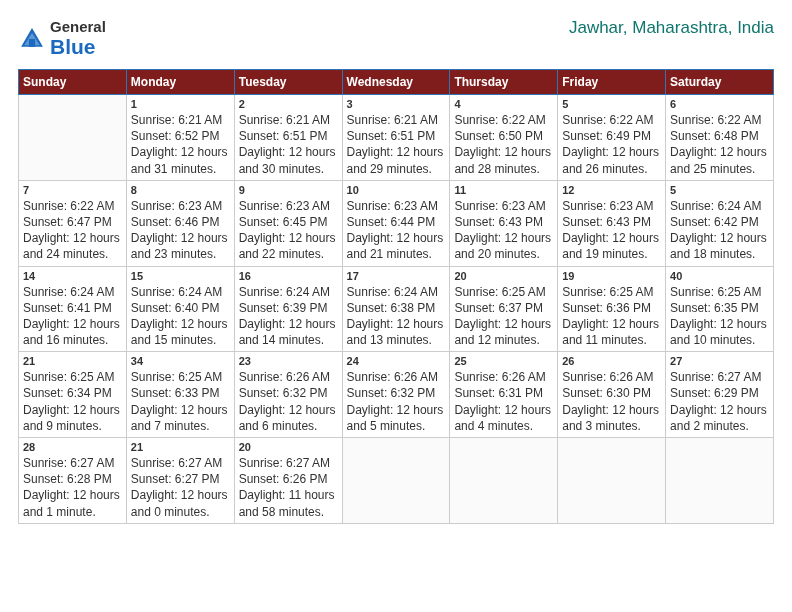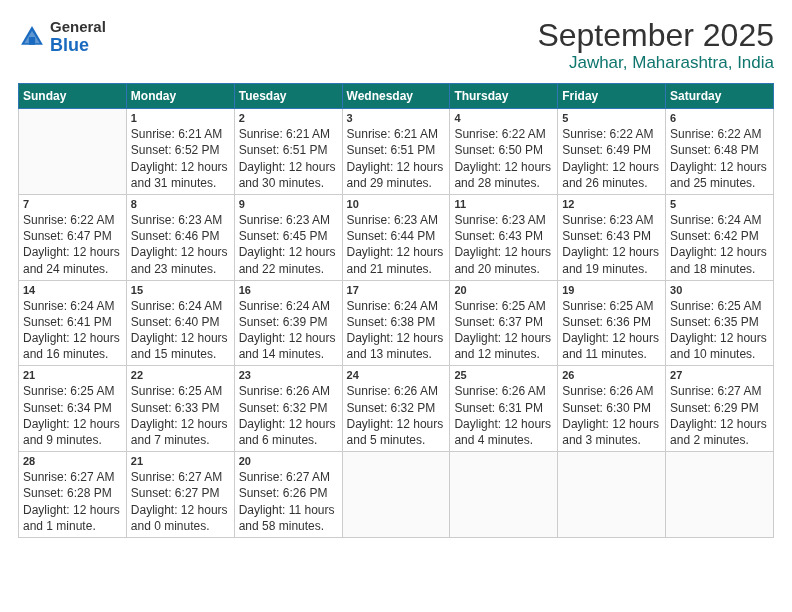--- a/index.html
+++ b/index.html
@@ -46,21 +46,21 @@
       color: #0f766e;
     }
     .calendar {
       flex: 1;
       border: 1px solid #ccc;
       border-collapse: collapse;
       width: 100%;
       table-layout: fixed;
     }
     .calendar th {
-      background: #0f766e;
+      background: #7f1d1d;
       color: #fff;
       font-size: 12px;
       font-weight: bold;
       padding: 5px 4px;
       text-align: left;
       border: 1px solid #2e75b6;
     }
     .calendar td {
       border: 1px solid #ccc;
       vertical-align: top;
@@ -91,25 +91,24 @@
 <div class="page">
   <div class="header">
     <div class="logo">
       <svg class="logo-icon" viewBox="0 0 36 36">
         <polygon points="18,4 32,28 4,28" fill="#1a6bbf"></polygon>
         <polygon points="18,10 28,26 8,26" fill="#fff" opacity="0.3"></polygon>
         <rect x="14" y="18" width="8" height="10" fill="#1a6bbf"></rect>
       </svg>
       <div>
         <div style="font-size:15px; font-weight:bold; color:#333;">General</div>
-        <div style="font-size:18px; font-weight:bold; color:#1a6bbf;">Blue</div>
+        <div style="font-size:21px; font-weight:bold; color:#1a6bbf;">Blue</div>
       </div>
     </div>
     <div class="title-block">
-      <div class="month-title">September 2025</div>
       <div class="location">Jawhar, Maharashtra, India</div>
     </div>
   </div>
 
   <table class="calendar">
     <thead>
       <tr>
       <th>Sunday</th>
           <th>Monday</th>
           <th>Tuesday</th>
@@ -253,37 +252,37 @@
 and 12 minutes.</div>
           </td>
           <td>
             <span class="day-number">19</span>
             <div class="cell-info" style="white-space: pre-line;">Sunrise: 6:25 AM
 Sunset: 6:36 PM
 Daylight: 12 hours
 and 11 minutes.</div>
           </td>
           <td>
-            <span class="day-number">30</span>
+            <span class="day-number">40</span>
             <div class="cell-info" style="white-space: pre-line;">Sunrise: 6:25 AM
 Sunset: 6:35 PM
 Daylight: 12 hours
 and 10 minutes.</div>
           </td>
         </tr>
         <tr>
           <td>
             <span class="day-number">21</span>
             <div class="cell-info" style="white-space: pre-line;">Sunrise: 6:25 AM
 Sunset: 6:34 PM
 Daylight: 12 hours
 and 9 minutes.</div>
           </td>
           <td>
-            <span class="day-number">22</span>
+            <span class="day-number">34</span>
             <div class="cell-info" style="white-space: pre-line;">Sunrise: 6:25 AM
 Sunset: 6:33 PM
 Daylight: 12 hours
 and 7 minutes.</div>
           </td>
           <td>
             <span class="day-number">23</span>
             <div class="cell-info" style="white-space: pre-line;">Sunrise: 6:26 AM
 Sunset: 6:32 PM
 Daylight: 12 hours

